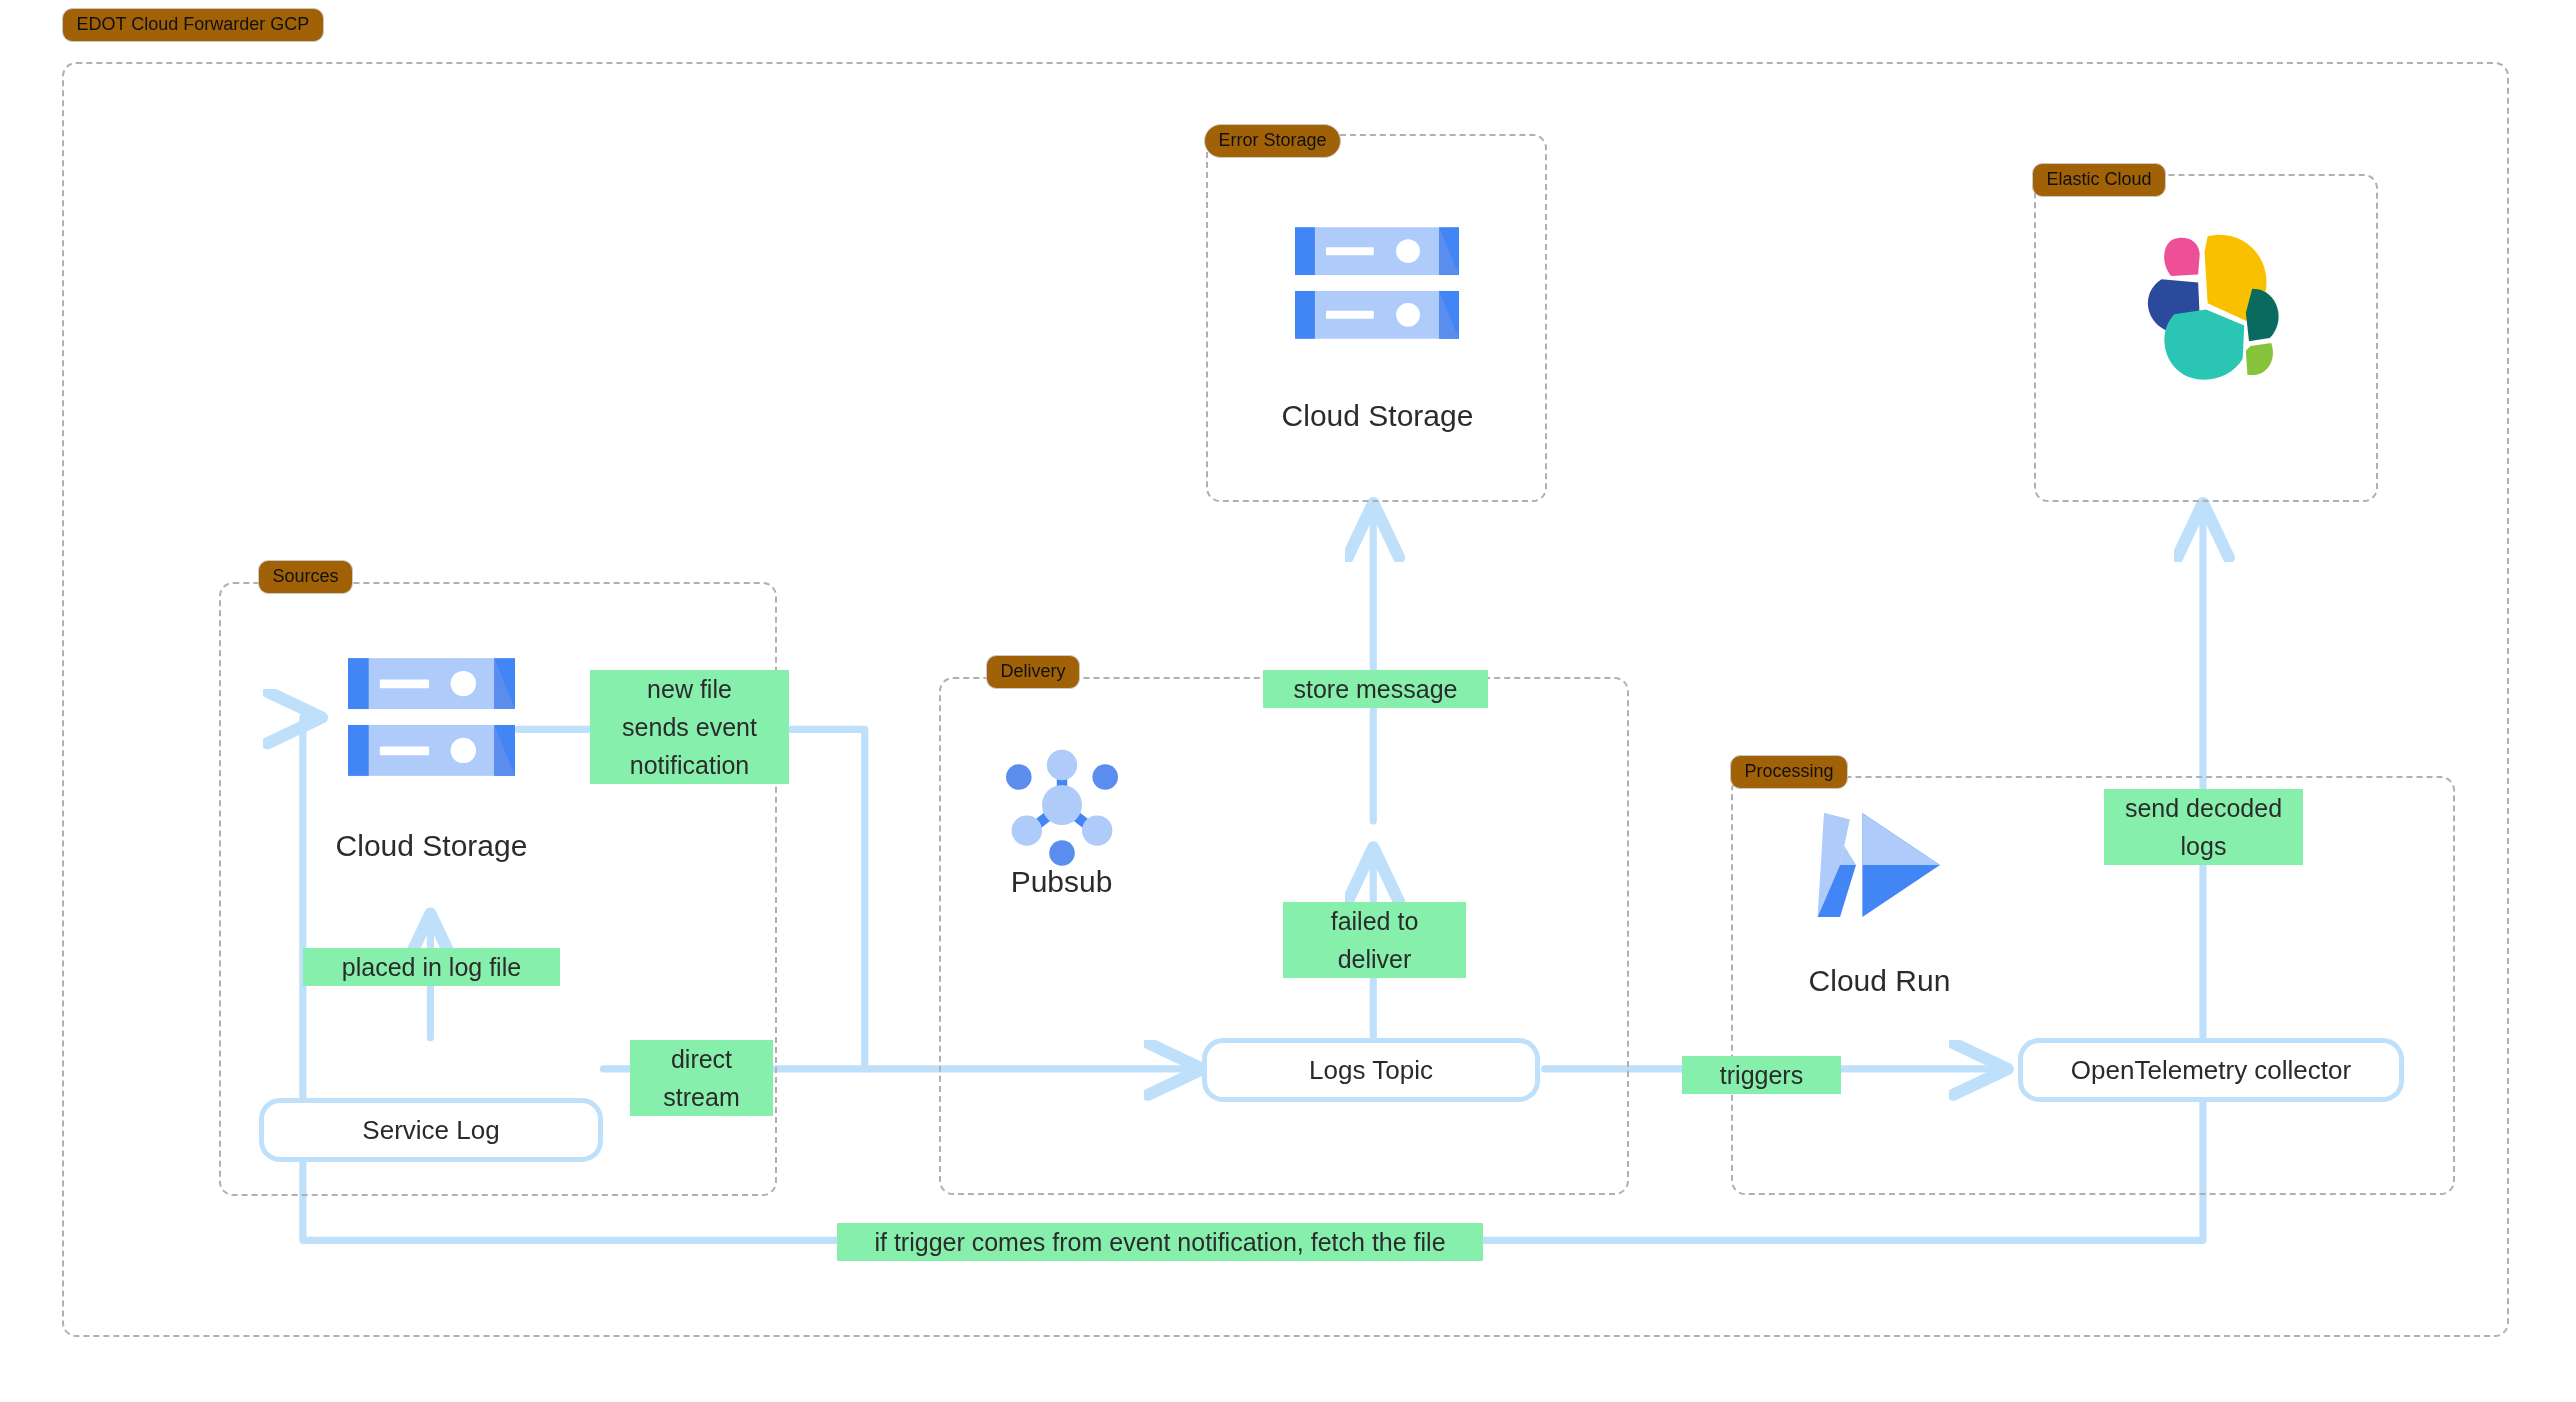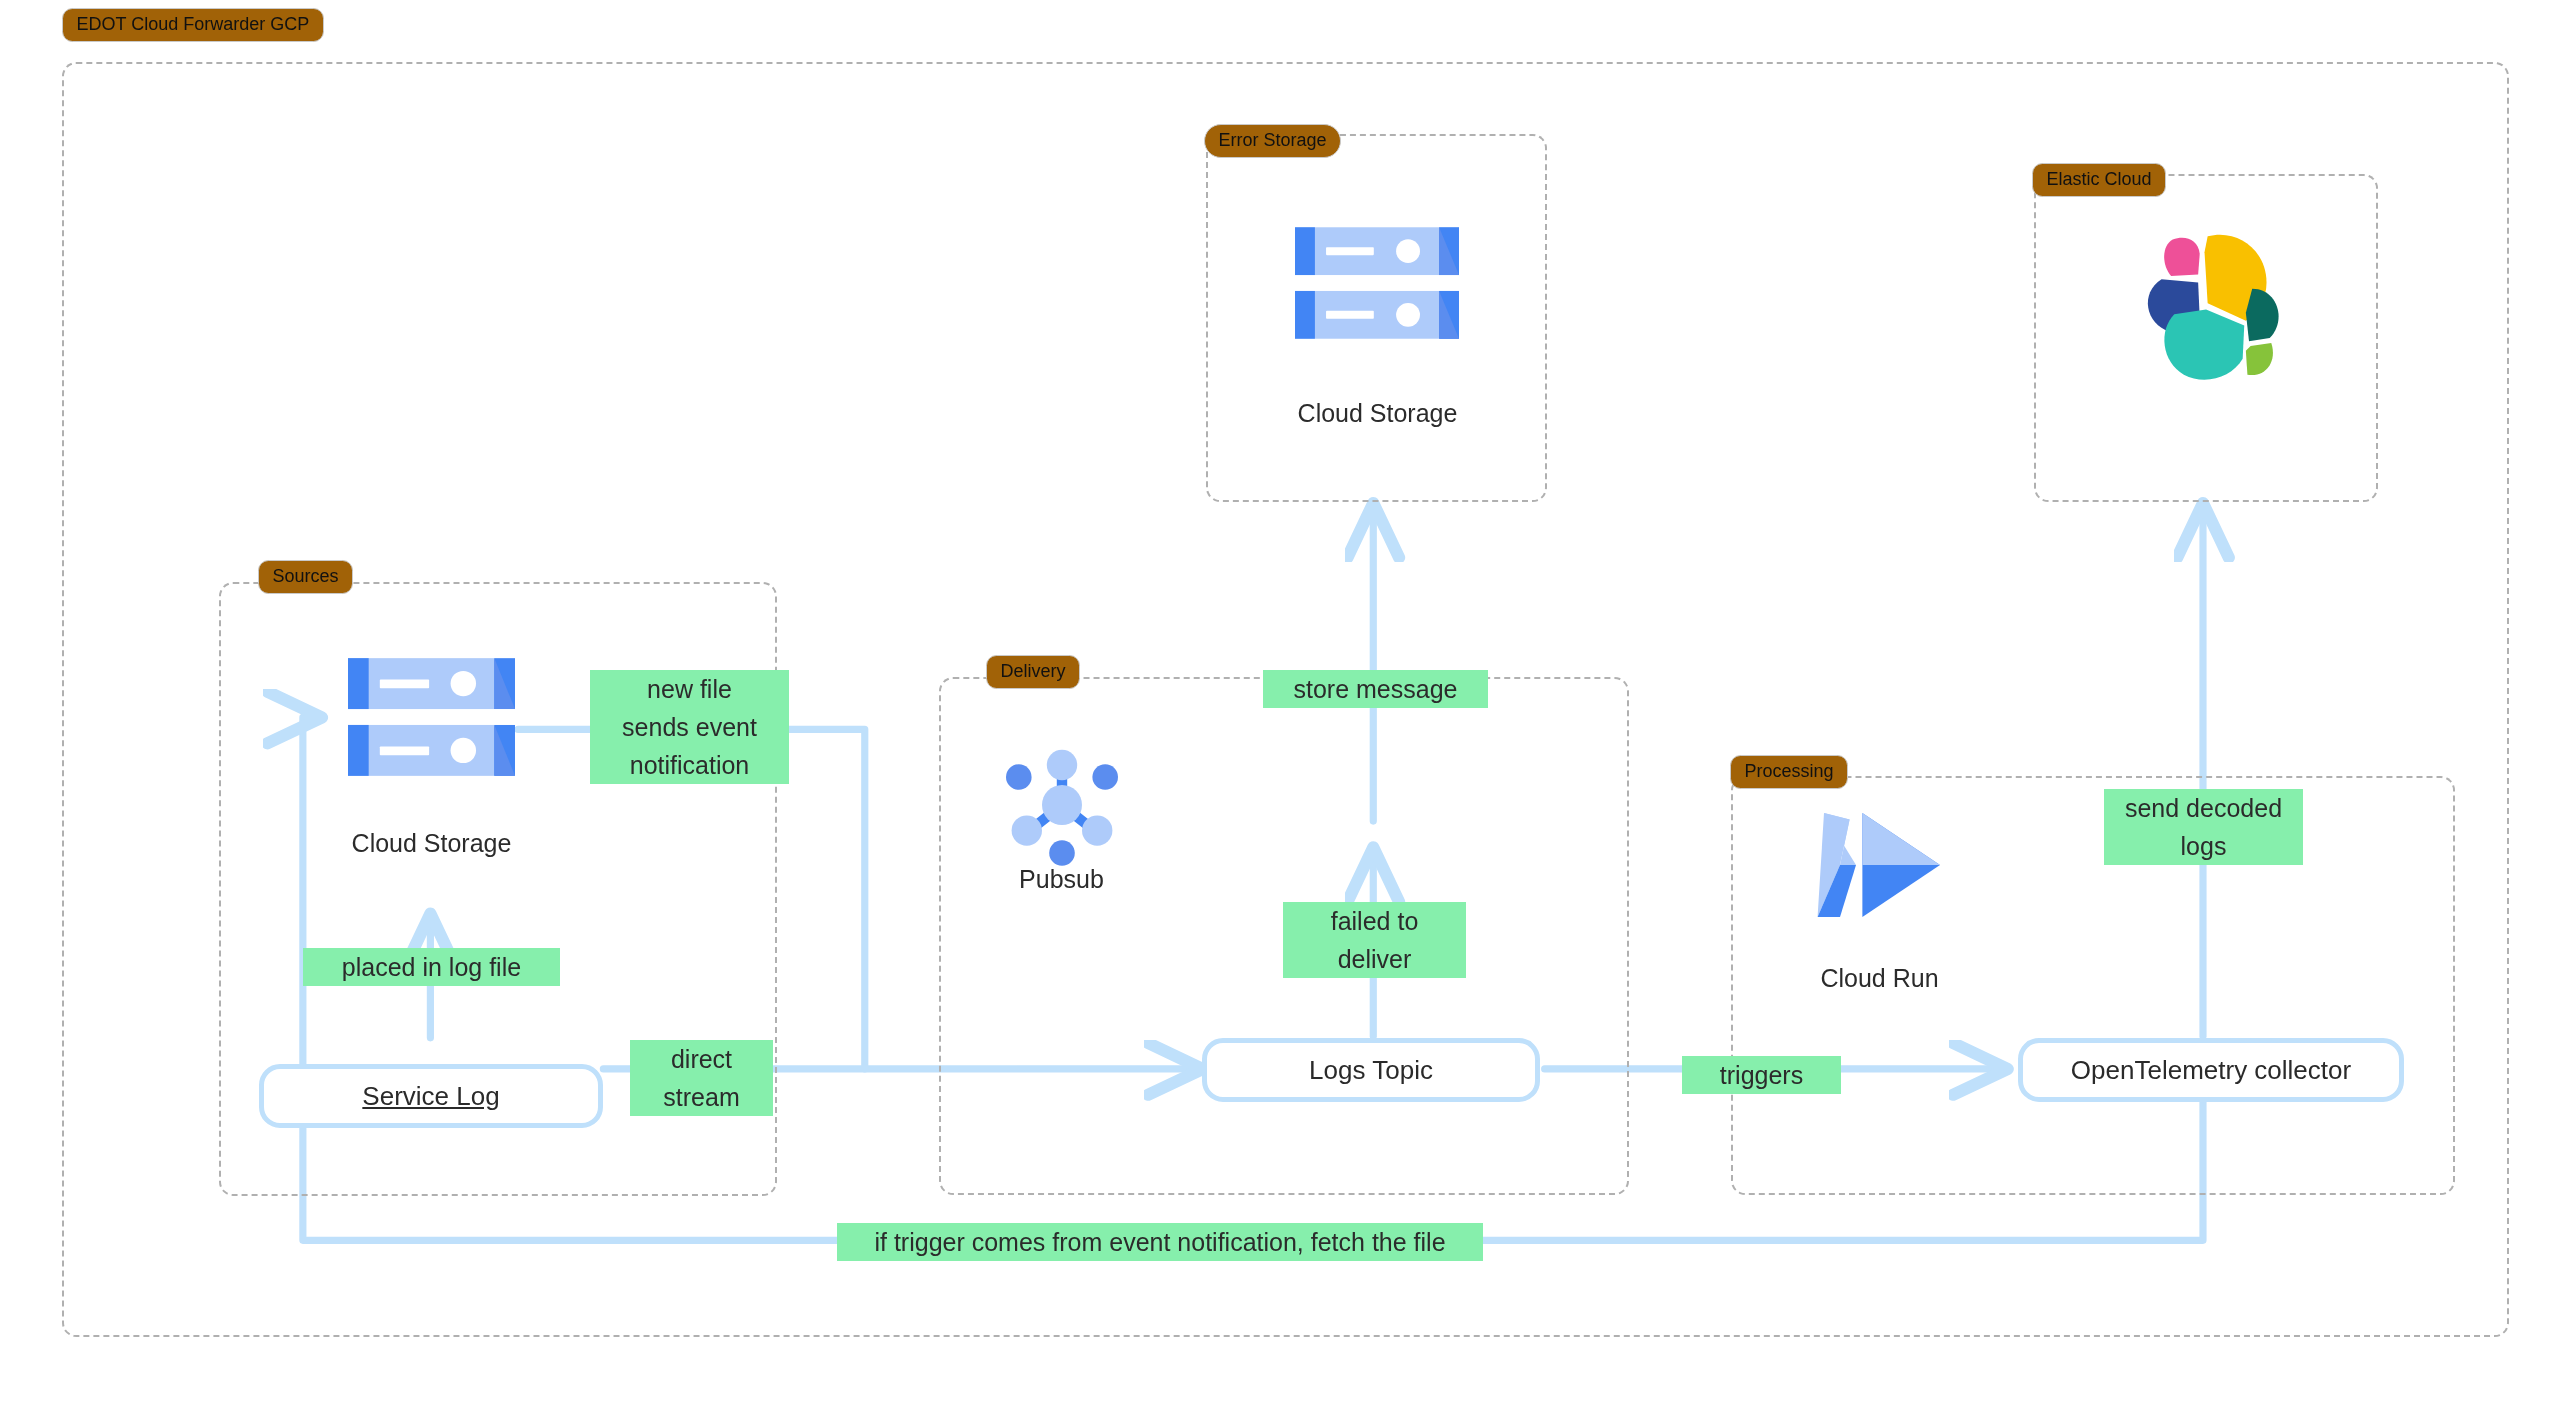--- a/index.html
+++ b/index.html
@@ -52,21 +52,21 @@
     color:#2b2b2b;
     text-align:center;
     white-space:pre-line;
     background:#86efac;
     pointer-events:none;
   }
 
   
   .cap{
     position:absolute;
-    font-size:25px;
+    font-size:30px;
     color:#2b2b2b;
     text-align:center;
     white-space:nowrap;
   }
 
   
   #edges{position:absolute;left:0;top:0;width:2576px;height:1403px;}
 
   
   .icon{position:absolute;}
@@ -193,21 +193,21 @@
     <svg viewBox="0 0 200 200" width="159" height="159" xmlns="http://www.w3.org/2000/svg">
       <path d="M60,12 C76,6 92,12 94,30 L92,56 L58,58 C46,44 46,20 60,12 Z" fill="#ee5098"></path>
       <path d="M104,8 C142,-2 178,26 178,66 C178,86 168,104 152,114 L104,92 L100,28 Z" fill="#f9c000"></path>
       <path d="M46,62 L92,66 L94,110 L56,128 C26,118 18,80 46,62 Z" fill="#2b4a9b"></path>
       <path d="M102,100 L150,120 L148,162 C134,186 100,196 74,182 C46,166 42,126 62,106 Z" fill="#2bc5b4"></path>
       <path d="M160,74 C192,74 204,114 182,136 L156,140 L152,104 Z" fill="#0b6a5f"></path>
       <path d="M158,146 L184,142 C192,166 176,186 154,182 L152,152 Z" fill="#86c33a"></path>
     </svg>
   </div>
 
-  <div class="node" style="left:259px;top:1064px;width:344px;height:64px;text-decoration:underline;">Service Log</div>
+  <div class="node" style="left:259px;top:1098px;width:344px;height:64px;">Service Log</div>
 
 
   <div class="node" style="left:1202px;top:1038px;width:338px;height:64px;">Logs Topic</div>
 
   <div class="node" style="left:2018px;top:1038px;width:386px;height:64px;">OpenTelemetry collector</div>
 
   <div class="lbl" style="left:590px;top:670px;width:199px;">new file
 sends event
 notification</div>
 

